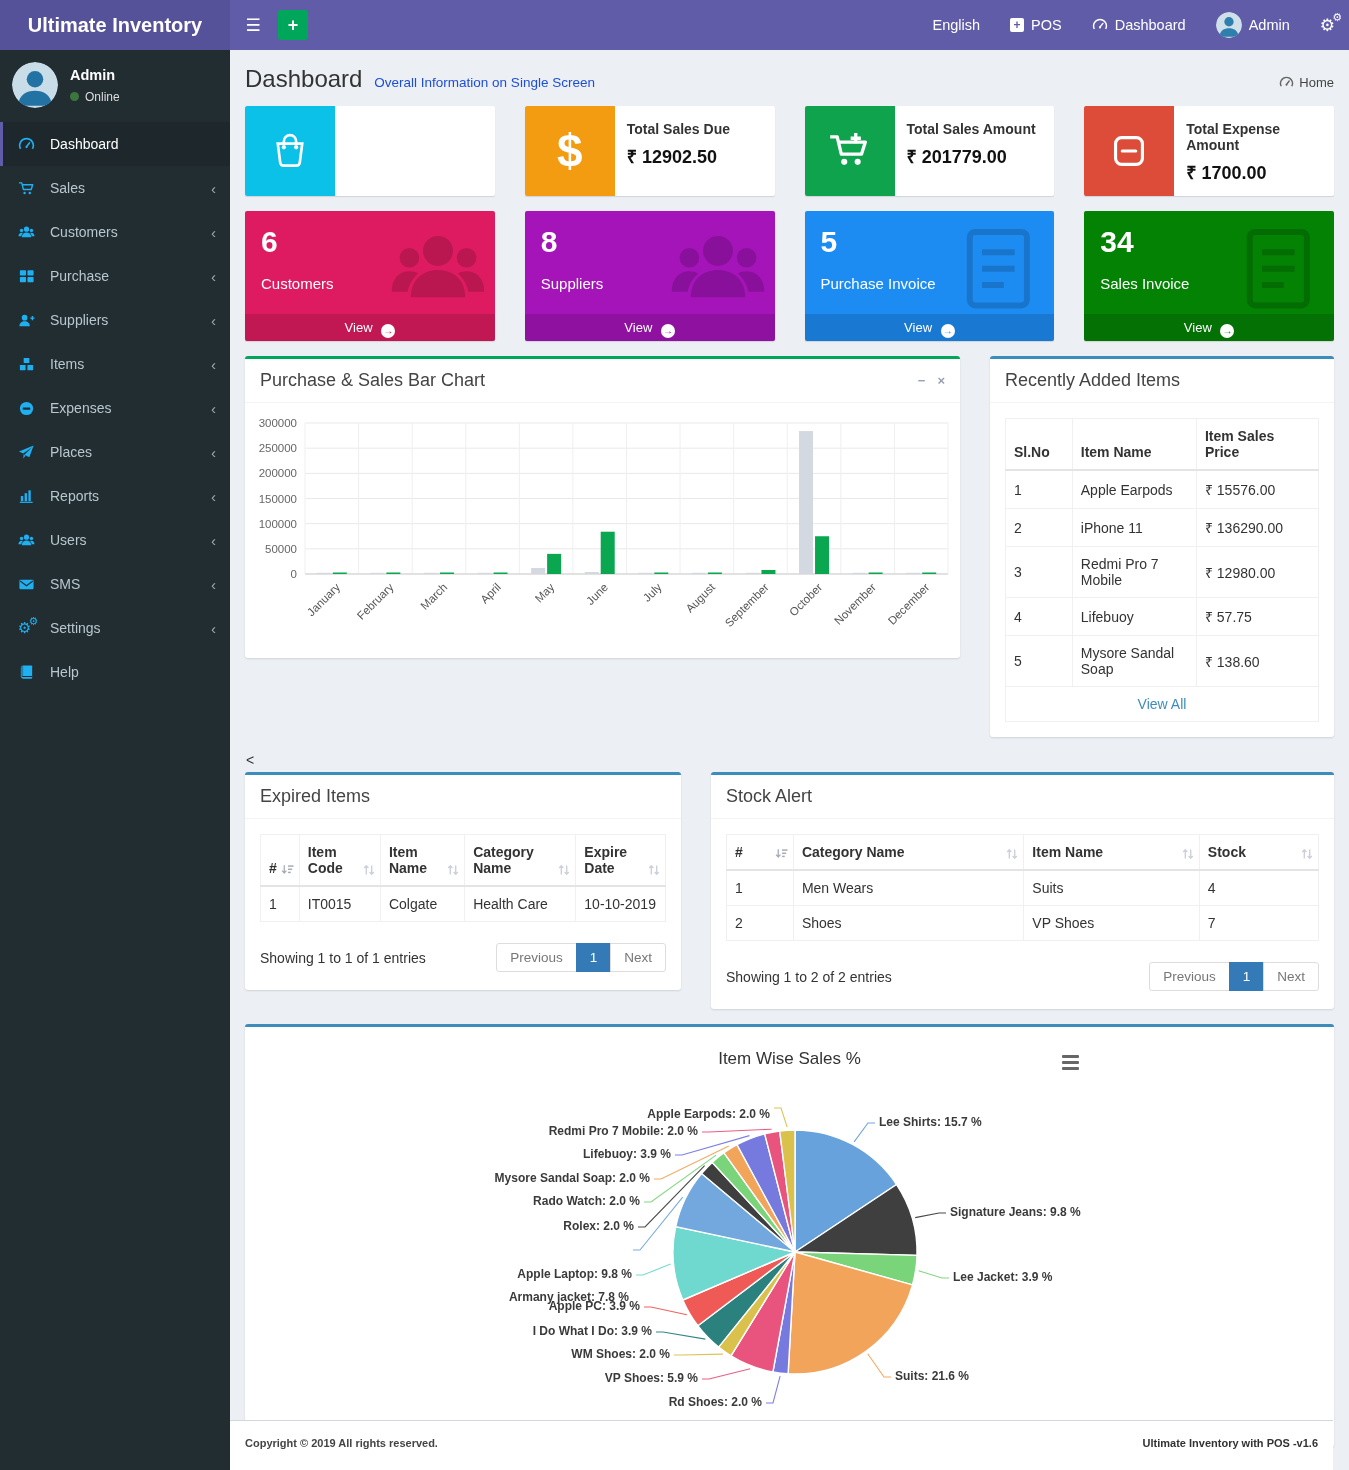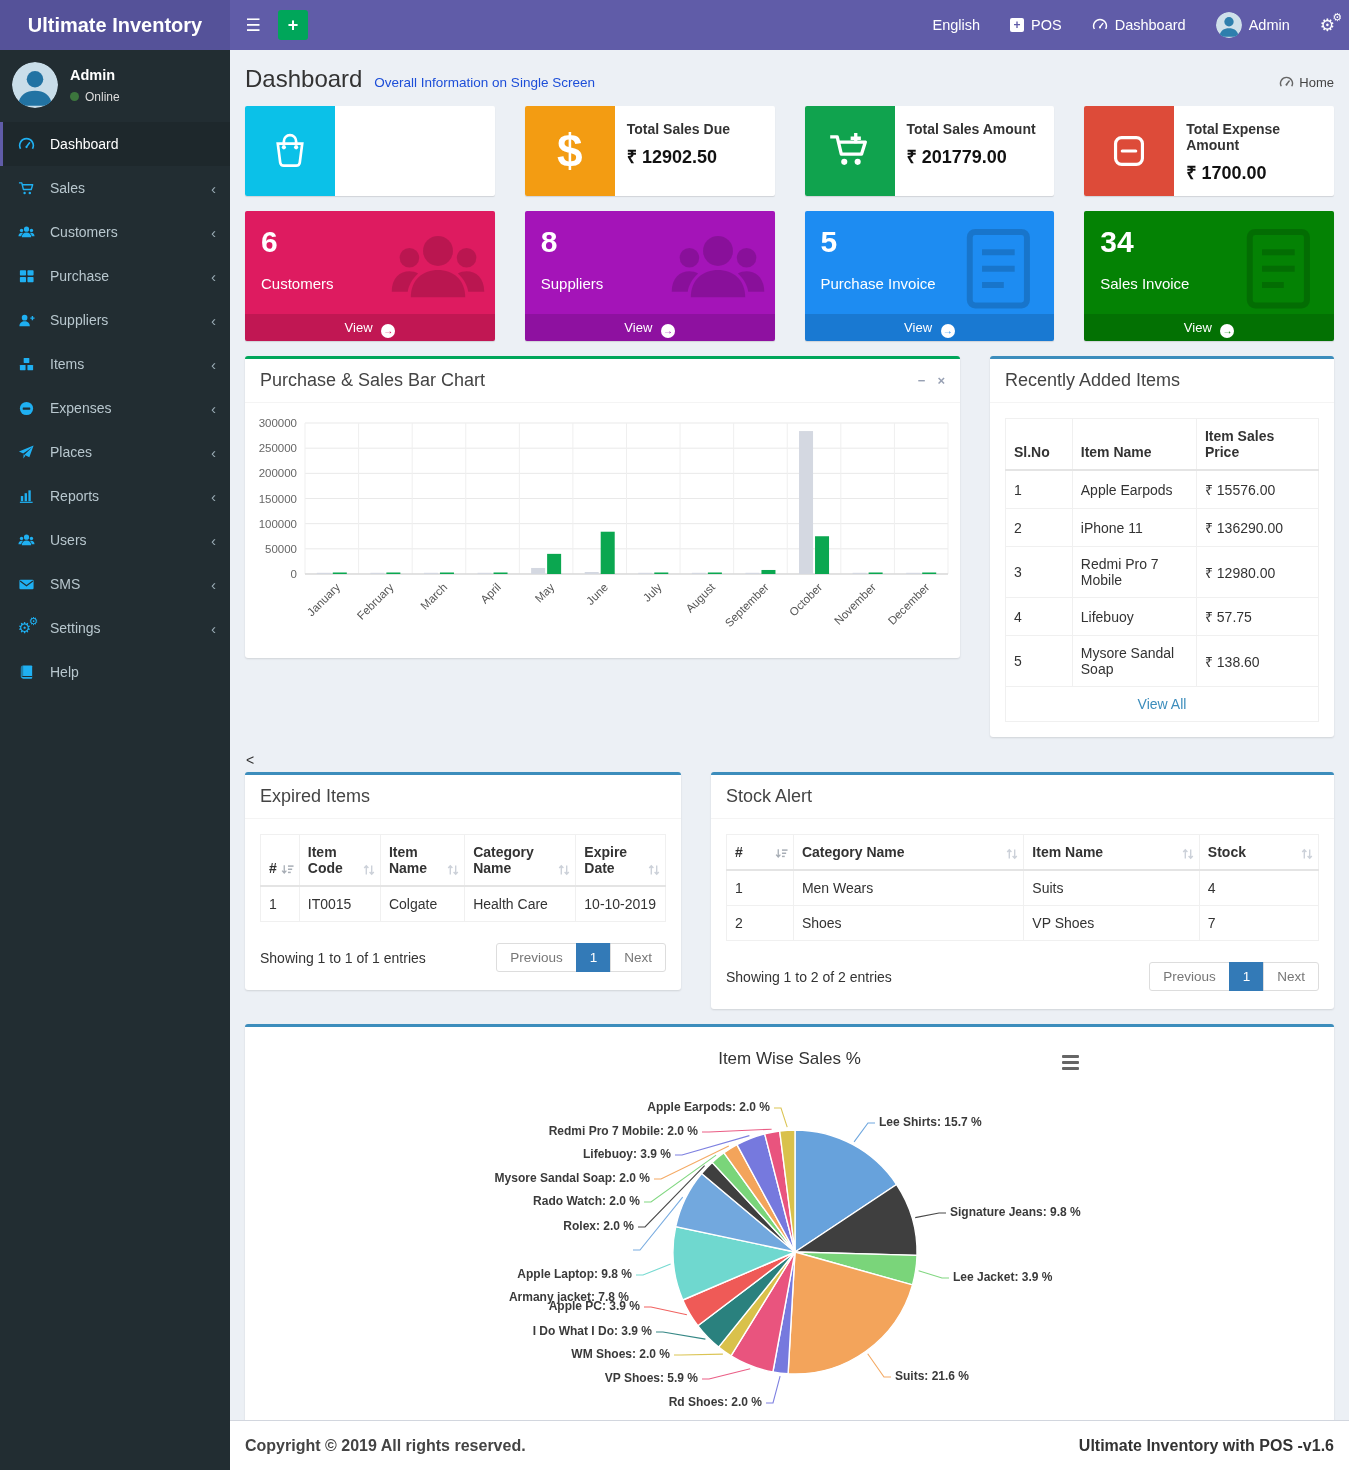--- a/index.html
+++ b/index.html
@@ -97,22 +97,22 @@
   .page.next { border-radius:0 3px 3px 0; }
   .page.active { background:#337ab7; border-color:#337ab7; color:#fff; }
   
   .pie-panel { position:relative; height:423px; border-top-color:#3c8dbc; overflow:hidden;}
   .pie-title { position:absolute; top:22px; left:0; width:100%; text-align:center; font-size:17px; color:#333; z-index:3;}
   .burger { position:absolute; left:817px; top:28px; width:17px; cursor:pointer; z-index:4;}
   .burger div { height:3px; background:#666; margin-bottom:3px; border-radius:1px; }
   .pie-svg { position:absolute; inset:0; z-index:1; }
   .pie-label { position:absolute; font-size:12px; font-weight:bold; color:#3a3a3a; white-space:nowrap; z-index:2; }
   
-  .footer { position:absolute; left:230px; right:0; bottom:0; height:50px; background:#fff;
-            border-top:1px solid #d2d6de; padding:16px 15px; font-size:16px; color:#444; z-index:25;}
+  .footer { position:absolute; left:230px; right:16px; bottom:0; height:50px; background:#fff;
+            border-top:1px solid #d2d6de; padding:16px 15px; font-size:11px; color:#444; z-index:25;}
   .footer .left { float:left; font-weight:bold; }
   .footer .right { float:right; font-weight:bold; color:#333; }
   svg { display:block; }
 </style>
 </head>
 <body>
 
 <header class="navbar">
   <div class="brand">Ultimate Inventory</div>
   <div class="hamburger">☰</div>
@@ -736,21 +736,21 @@
         <div class="pie-label" style="right:664px;top:320px;">WM Shoes: 2.0 %</div>
         <div class="pie-label" style="right:682px;top:297px;">I Do What I Do: 3.9 %</div>
         <div class="pie-label" style="right:694px;top:272px;">Apple PC: 3.9 %</div>
         <div class="pie-label" style="right:702px;top:240px;">Apple Laptop: 9.8 %</div>
         <div class="pie-label" style="right:705px;top:215px;margin-top:48px;">Armany jacket: 7.8 %</div>
         <div class="pie-label" style="right:700px;top:192px;">Rolex: 2.0 %</div>
         <div class="pie-label" style="right:694px;top:167px;">Rado Watch: 2.0 %</div>
         <div class="pie-label" style="right:684px;top:144px;">Mysore Sandal Soap: 2.0 %</div>
         <div class="pie-label" style="right:663px;top:120px;">Lifebuoy: 3.9 %</div>
         <div class="pie-label" style="right:636px;top:97px;">Redmi Pro 7 Mobile: 2.0 %</div>
-        <div class="pie-label" style="right:564px;top:73px;">Apple Earpods: 2.0 %</div>
+        <div class="pie-label" style="right:564px;top:80px;">Apple Earpods: 2.0 %</div>
       </div>
   </section>
 </main>
 
 <footer class="footer">
   <span class="left">Copyright © 2019 All rights reserved.</span>
   <span class="right">Ultimate Inventory with POS -v1.6</span>
 </footer>
 
 </body></html>

